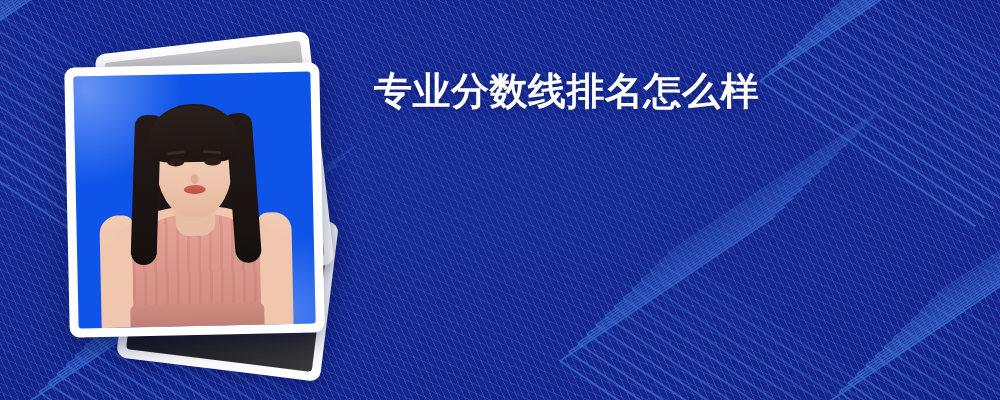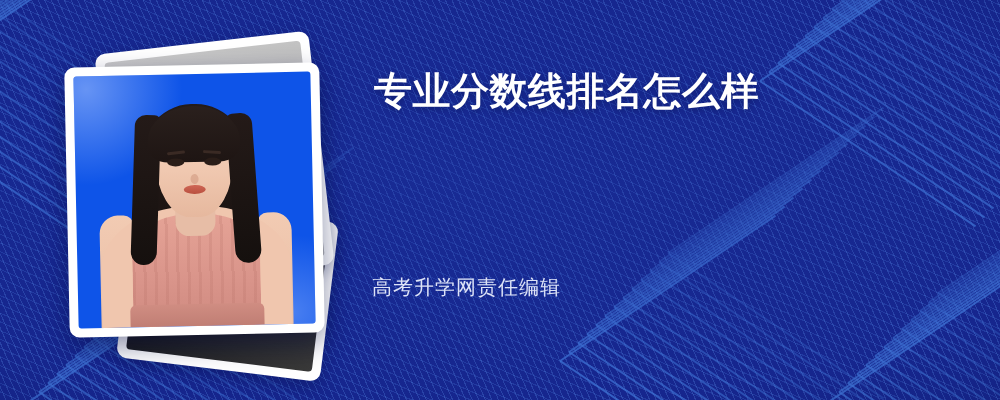--- a/index.html
+++ b/index.html
@@ -440,16 +440,15 @@
         </div>
       </div>
     </div>
   </div>
 
   <div id="text-block">
     <div class="title-line">专业分数线排名怎么样</div>
   </div>
 
   <div id="author-block">
-    <div class="author-role">高考升学网责任编辑</div>
   </div>
 
 </div>
 
 </body></html>

